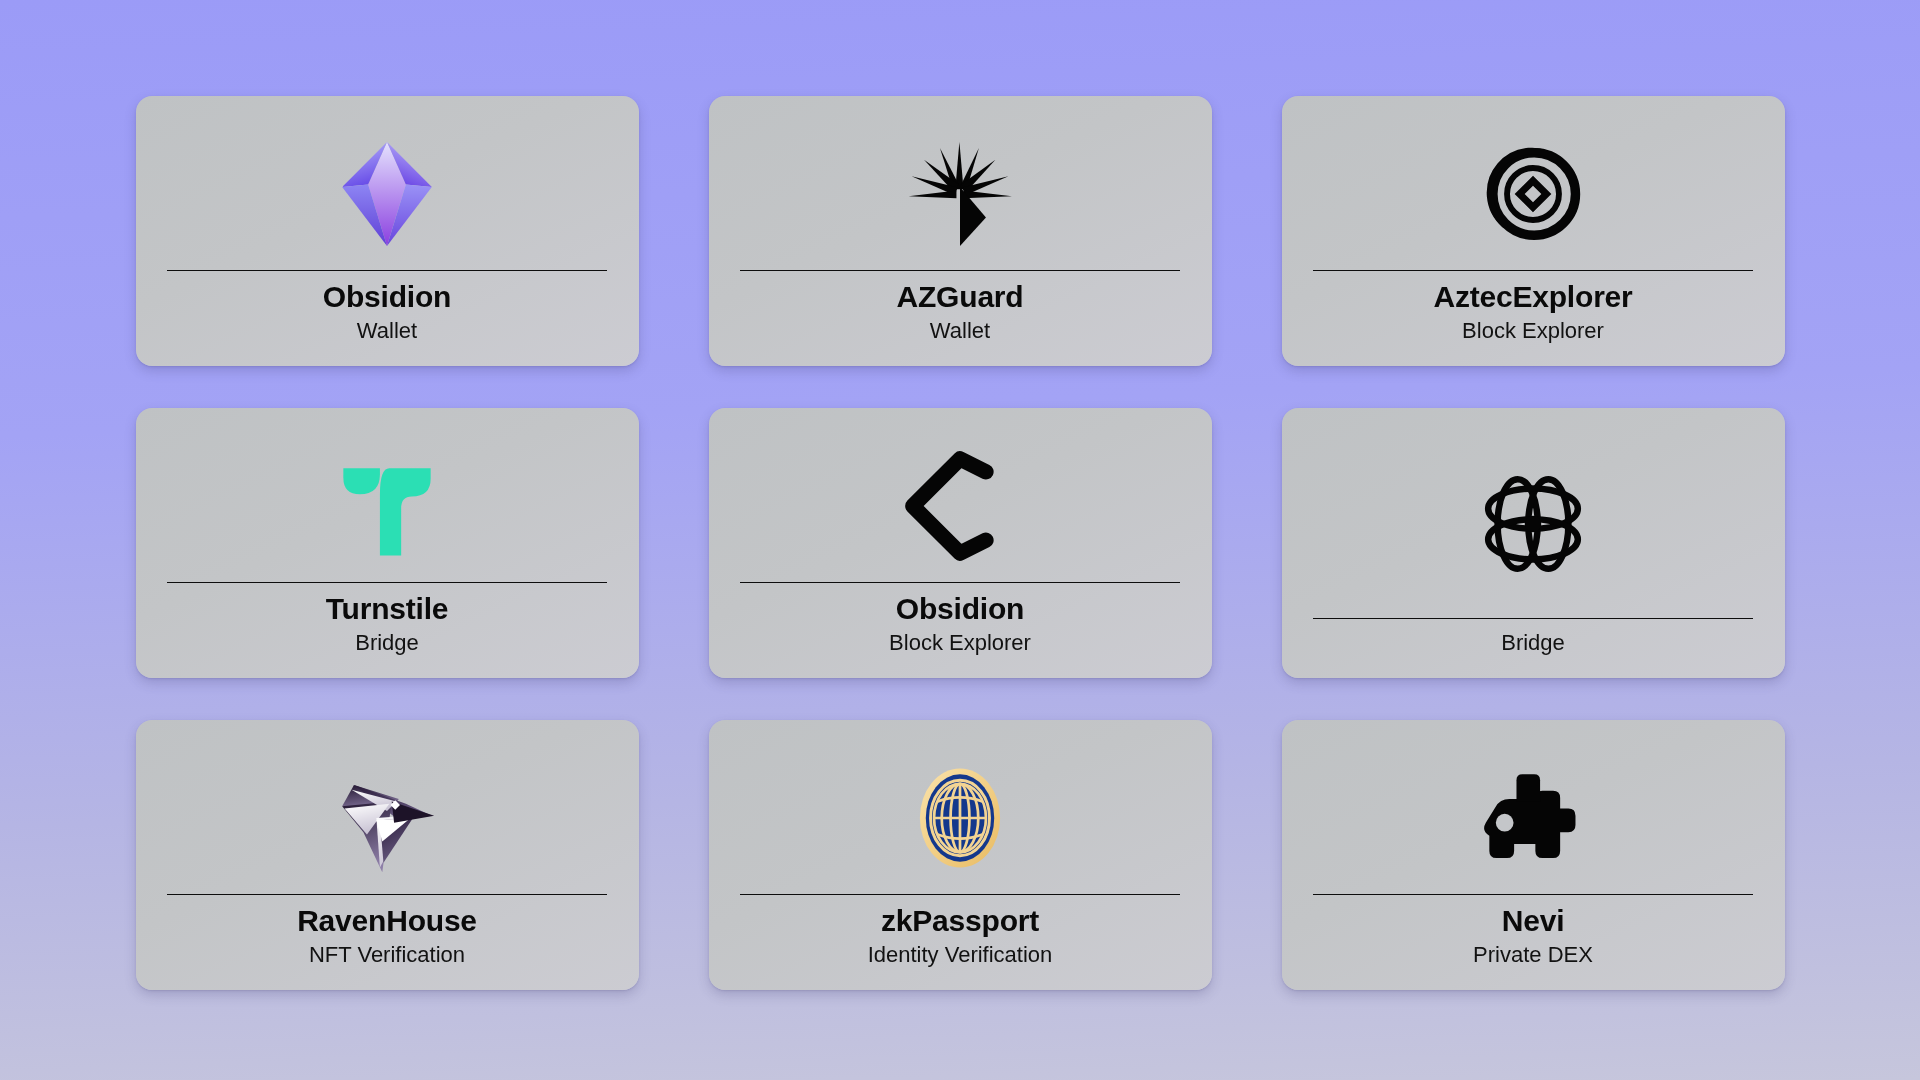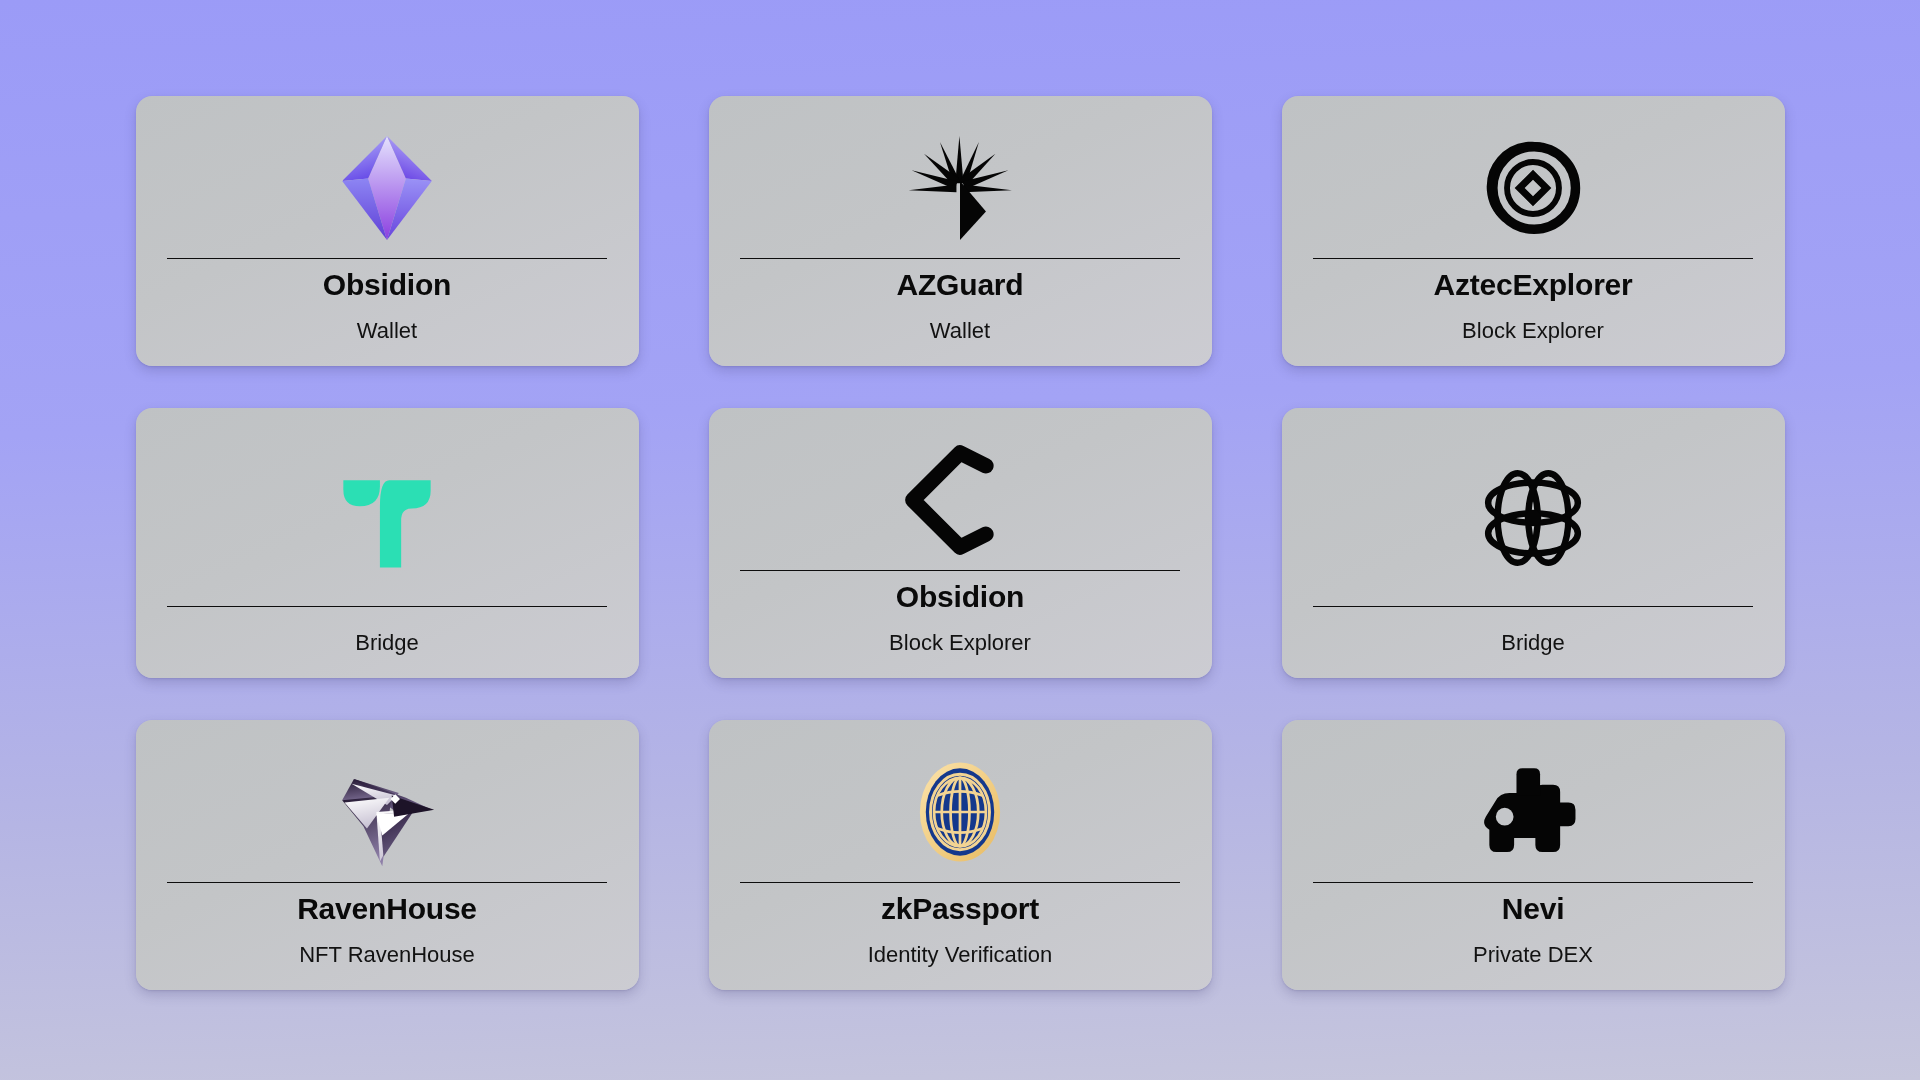--- a/index.html
+++ b/index.html
@@ -81,21 +81,21 @@
     color: #0a0a0a;
     letter-spacing: -0.2px;
     line-height: 1.22;
   }
 
   .card-sub {
     font-size: 22px;
     font-weight: normal;
     color: #121212;
     line-height: 1.3;
-    margin-top: 14px;
+    margin-top: 2px;
   }
 </style>
 </head>
 <body>
 
 <div id="grid">
     <div class="card">
       <div class="logo-wrap">
         <svg id="def-obsidion-gem-logo" viewBox="0 0 100 100" xmlns="http://www.w3.org/2000/svg">
     <defs>
@@ -177,20 +177,21 @@
       <div class="logo-wrap">
         <svg id="def-turnstile-t-logo" viewBox="0 0 100 100" xmlns="http://www.w3.org/2000/svg">
     <g fill="#2bdfb4">
       <path d="M13 18 H44 V23 Q44 40 27 40 Q13 40 13 26 Z"></path>
       <path d="M52 18 H87 V27 Q87 42 71 42 Q62 42 62 52 V92 H44 V40 Q44 18 52 18 Z"></path>
     </g>
   </svg>
       </div>
       <div class="divider"></div>
       <div class="meta">
+        <div class="card-title">Turnstile</div>
         <div class="card-sub">Bridge</div>
       </div>
     </div>
     <div class="card">
       <div class="logo-wrap">
         <svg id="def-aztecscan-bracket-logo" viewBox="0 0 100 100" xmlns="http://www.w3.org/2000/svg">
     <path d="M72 21 L50 10 L10 50 L50 90 L72 79" fill="none" stroke="#050505" stroke-width="13" stroke-linecap="round" stroke-linejoin="round"></path>
   </svg>
       </div>
       <div class="divider"></div>
@@ -241,21 +242,21 @@
     <path d="M41 50 L68 48 L44 92 Z" fill="url(#rvC)"></path>
     <path d="M44 52 L72 50 L47 88 Z" fill="url(#rvB)"></path>
     <path d="M41 52 L70 50 L46 70 Z" fill="#ffffff"></path>
     <path d="M54 36 L90 48 L56 54 Z" fill="#1d1328"></path>
     <polygon points="53,39 57,35 61,39 57,43" fill="#ffffff"></polygon>
   </svg>
       </div>
       <div class="divider"></div>
       <div class="meta">
         <div class="card-title">RavenHouse</div>
-        <div class="card-sub">NFT RavenHouse</div>
+        <div class="card-sub">NFT Verification</div>
       </div>
     </div>
     <div class="card">
       <div class="logo-wrap">
         <svg id="def-zkpassport-globe-logo" viewBox="0 0 100 100" xmlns="http://www.w3.org/2000/svg">
     <defs>
       <linearGradient id="zkRing" x1="0" y1="0" x2="1" y2="1">
         <stop offset="0" stop-color="#fbe3ab"></stop>
               <stop offset="0.5" stop-color="#f2cf86"></stop>
         <stop offset="1" stop-color="#e8bb63"></stop>

